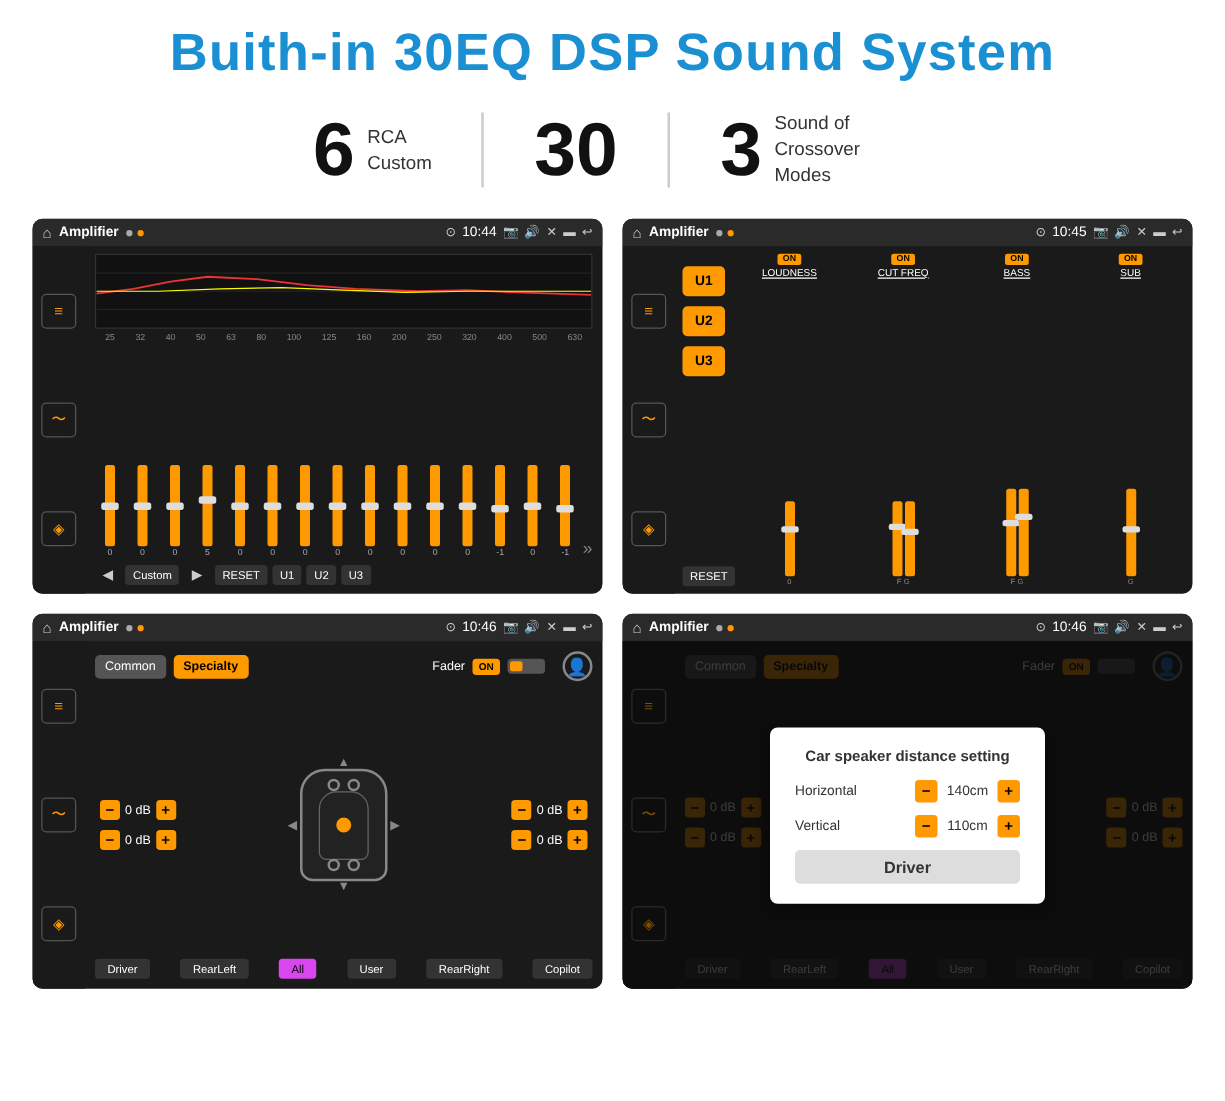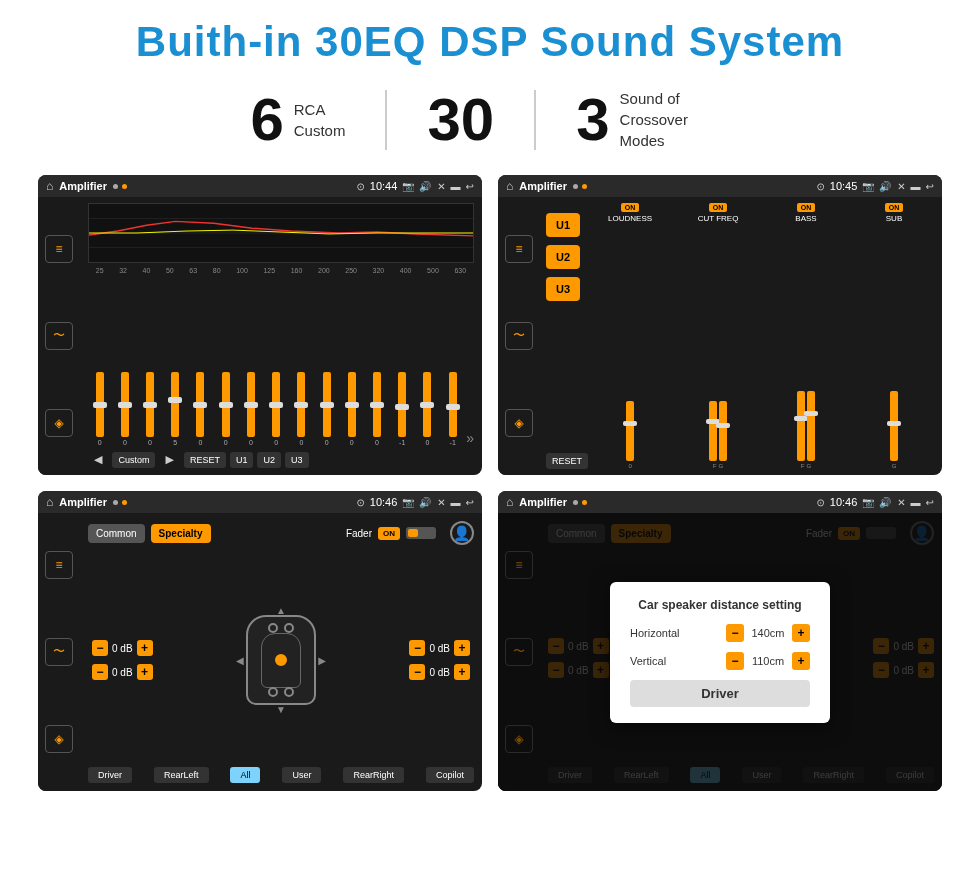--- a/index.html
+++ b/index.html
@@ -8,21 +8,21 @@
       height: 881px;
       background: #fff;
       font-family: Arial, sans-serif;
       overflow: hidden;
     }
 
     .page {
       width: 980px;
       min-height: 881px;
       background: #fff;
-      padding: 18px 38px 10px;
+      padding: 18px 26px 10px;
     }
 
     
     .main-title {
       text-align: center;
       font-size: 42px;
       font-weight: 900;
       color: #1a8fd1;
       margin-bottom: 22px;
       letter-spacing: 1px;
@@ -253,21 +253,21 @@
       flex: 1;
     }
     .cross-ch-header {
       display: flex; flex-direction: column; align-items: center; width: 100%;
     }
     .on-badge {
       background: #f90; color: #000; font-size: 7px; font-weight: bold;
       padding: 1px 4px; border-radius: 2px; margin-bottom: 2px;
     }
     .ch-label {
-      font-size: 8px; color: #fff; text-align: center; margin-bottom: 8px;
+      font-size: 8px; color: #fff; text-align: center; margin-bottom: 8px; text-decoration: underline;
     }
     .vert-slider-container {
       display: flex; flex: 1; align-items: flex-end; justify-content: center; gap: 2px;
     }
     .vert-slider {
       width: 8px; background: #f90; border-radius: 2px; position: relative;
       display: flex; align-items: center; justify-content: center;
     }
     .vert-thumb {
       width: 14px; height: 5px; background: #ddd; border-radius: 2px; position: absolute;
@@ -325,21 +325,21 @@
     }
     .db-value { font-size: 10px; color: #fff; }
     .fader-bottom {
       display: flex; gap: 6px; flex-wrap: wrap; justify-content: space-between;
     }
     .fader-bottom-btn {
       background: #333; color: #fff; border: none; border-radius: 3px;
       font-size: 9px; padding: 3px 10px; cursor: pointer;
     }
     .fader-bottom-btn.active {
-      background: #7dd3fc; color: #000;
+      background: #d946ef; color: #000;
     }
 
     
     .screen4-content {
       display: flex;
       height: calc(300px - 22px);
       position: relative;
     }
     .dialog-overlay {
       position: absolute;

